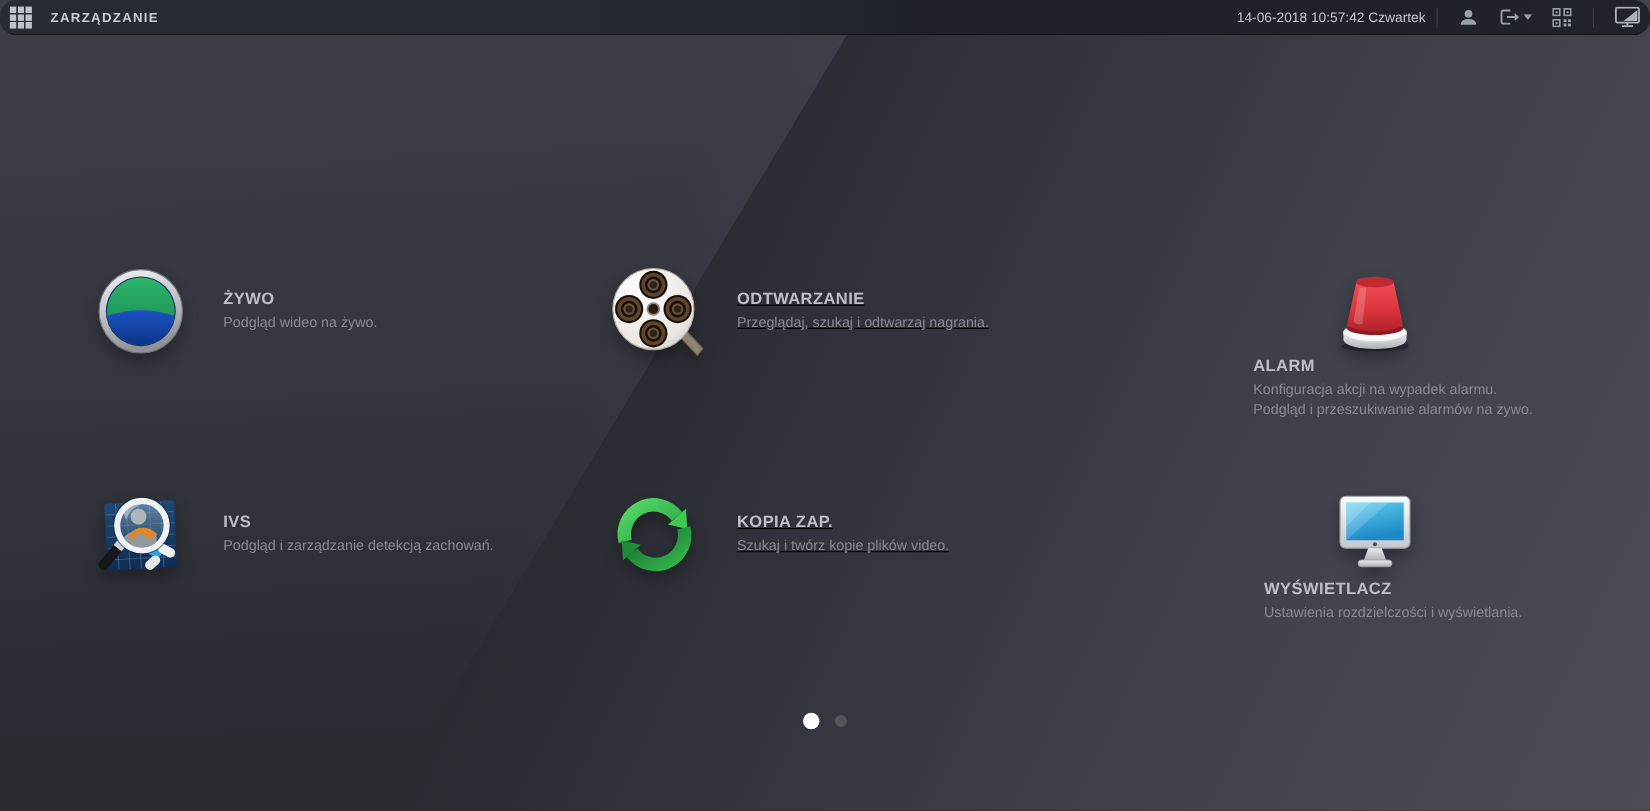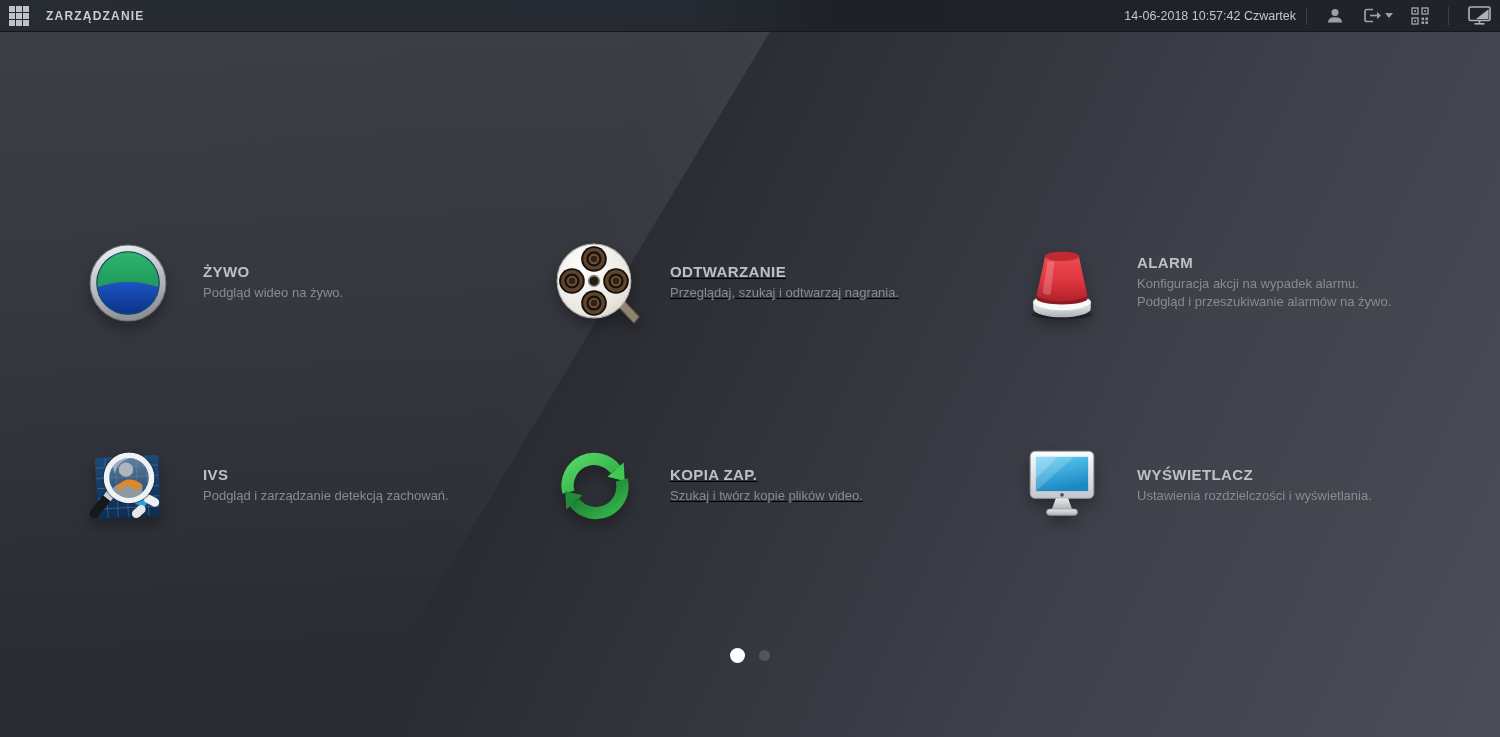--- a/index.html
+++ b/index.html
@@ -17,31 +17,32 @@
     position:absolute;inset:0;
     background:linear-gradient(to bottom,rgba(152,158,176,0.17) 0%,rgba(152,158,176,0.10) 45%,rgba(152,158,176,0) 92%);
     clip-path:polygon(0 0,52.6% 0,23.1% 100%,0 100%);
   }
   
   .topbar{
     position:absolute;top:0;left:0;right:0;height:31px;z-index:10;
     display:flex;align-items:center;
     background:linear-gradient(to right,#272b32 0%,#252931 46%,#1e2228 56%,#20242a 100%);
     border-bottom:1px solid #14171b;
+    border-radius:15px;
   }
   .menu-btn{width:38px;height:31px;display:flex;align-items:center;justify-content:center;cursor:pointer;}
   .app-title{font-size:12px;font-weight:bold;letter-spacing:1.2px;color:#c9cdd2;margin-left:8px;}
   .spacer{flex:1;}
   .datetime{font-size:12.5px;color:#c3c7cc;white-space:nowrap;}
   .vdiv{width:1px;height:18px;background:#3d4148;margin:0 10px;}
   .hicon{height:31px;display:flex;align-items:center;justify-content:center;cursor:pointer;padding:0 9px;}
   .caret{margin-left:4px;}
   
   .tile{position:absolute;width:460px;height:84px;display:flex;align-items:center;cursor:pointer;}
-  .c1{left:86px;} .c2{left:553px;text-decoration:underline;} .c3{left:1020px;}
+  .c1{left:86px;} .c2{left:553px;text-decoration:underline;} .c3{left:1020px;flex-direction:column;}
   .r1{top:240px;} .r2{top:443px;}
   .tile-icon{width:84px;height:84px;flex:0 0 84px;display:flex;align-items:center;justify-content:center;}
   .tile-icon svg{overflow:visible;filter:drop-shadow(0 7px 7px rgba(0,0,0,0.32));}
   .tile-text{margin-left:33px;}
   .tile-title{font-size:15px;font-weight:bold;letter-spacing:.4px;color:#bdc1c7;margin-bottom:4px;}
   .tile-desc{font-size:13px;color:#888b92;line-height:18px;}
   
   .dots{position:absolute;top:647px;left:0;right:0;height:16px;display:flex;align-items:center;justify-content:center;gap:14px;}
   .dot{width:11px;height:11px;border-radius:50%;background:#54555b;cursor:pointer;}
   .dot.active{width:15px;height:15px;background:#ffffff;}

